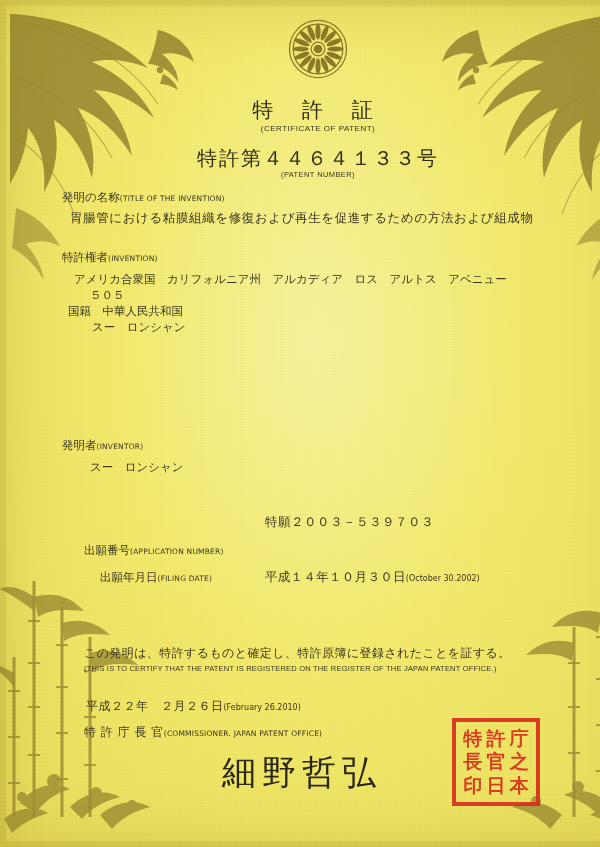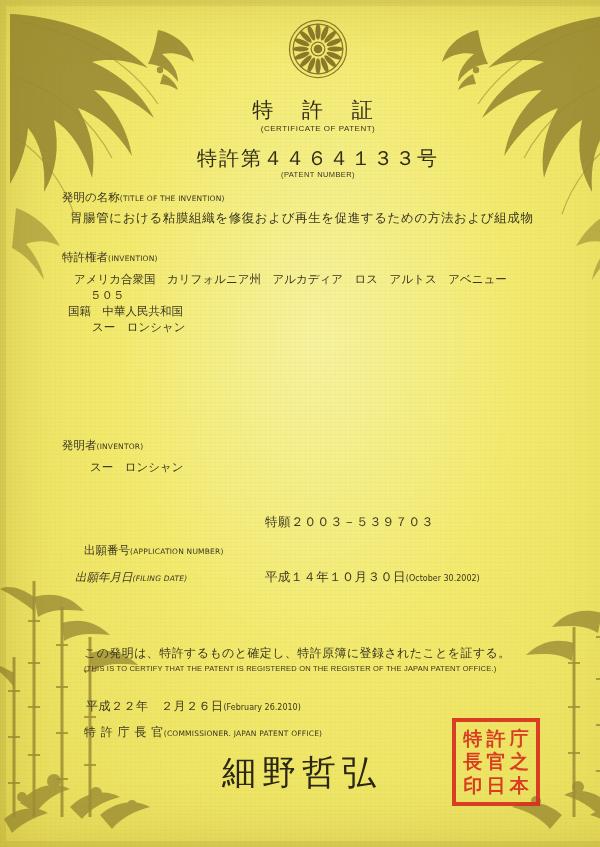--- a/index.html
+++ b/index.html
@@ -153,21 +153,21 @@
   .patentee-line1 { top: 272px; left: 74px; font-size: 11.5px; }
   .patentee-line2 { top: 288px; left: 90px; font-size: 11.5px; }
   .nationality-line { top: 304px; left: 68px; font-size: 11.5px; }
   .patentee-name { top: 320px; left: 92px; font-size: 11.5px; }
 
   .inventor-label { top: 438px; left: 62px; }
   .inventor-name { top: 460px; left: 90px; }
 
   .appno-label { top: 543px; left: 84px; }
   .appno-value { top: 514px; left: 265px; font-size: 12.5px; letter-spacing: 0.5px; }
-  .filing-label { top: 570px; left: 75px; font-style: italic; }
+  .filing-label { top: 570px; left: 100px; }
   .filing-value { top: 569px; left: 265px; font-size: 12.5px; letter-spacing: 0.3px; }
   .filing-value .en { font-size: 8px; letter-spacing: 0; }
 
   .certify-jp { top: 645px; left: 84px; font-size: 12px; letter-spacing: 0.4px; }
   .certify-en { top: 664px; left: 84px; font-size: 7.5px; letter-spacing: 0.2px; }
 
   .issue-date { top: 698px; left: 86px; font-size: 12px; letter-spacing: 0.5px; }
   .issue-date .en { font-size: 8px; letter-spacing: 0; }
 
   .commissioner { top: 724px; left: 84px; font-size: 12px; letter-spacing: 0.5px; }

